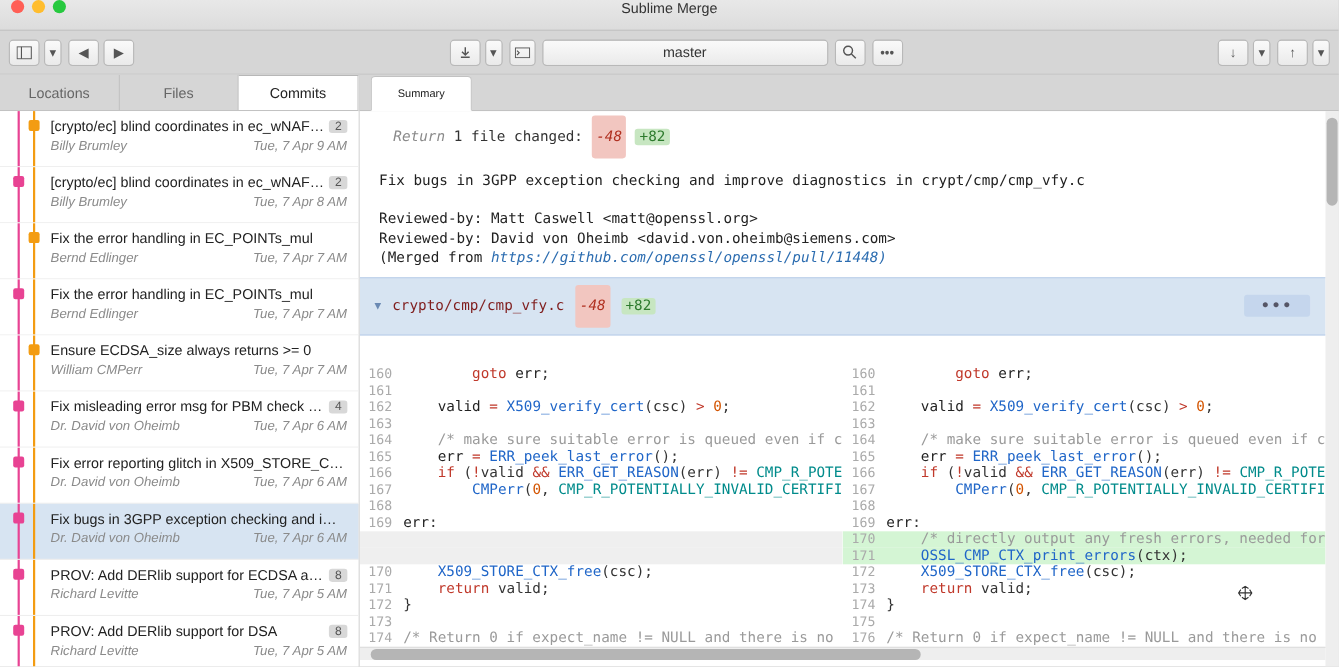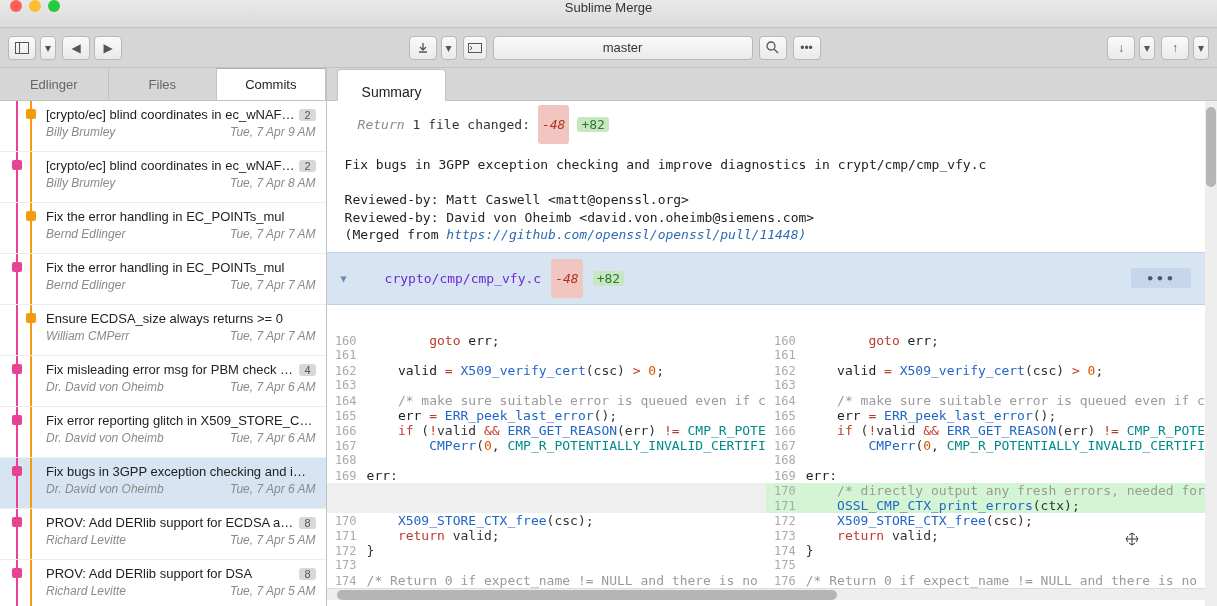--- a/index.html
+++ b/index.html
@@ -166,22 +166,22 @@
   .detail-tabs {
     display: flex;
     background: var(--bg-chrome);
     height: 33px;
     border-bottom: 1px solid var(--border);
     align-items: flex-end;
   }
   .detail-tab {
     padding: 0 24px;
     height: 32px;
-    display: flex; align-items: flex-end; justify-content: center;
-    font-size: 14px; color: #666;
+    display: flex; align-items: center; justify-content: center;
+    font-size: 10px; color: #666;
     border: 1px solid transparent;
     border-bottom: none;
   }
   .detail-tab.active {
     background: var(--bg-white);
     border: 1px solid var(--border);
     border-bottom: 1px solid var(--bg-white);
     border-radius: 4px 4px 0 0;
     color: #222;
     margin-bottom: -1px;
@@ -215,21 +215,21 @@
   .file-header {
     background: var(--file-header-bg);
     border-top: 1px solid #bcd0ea;
     border-bottom: 1px solid #bcd0ea;
     padding: 6px 14px;
     display: flex; align-items: center; gap: 10px;
     font-family: ui-monospace, Menlo, Consolas, monospace;
     font-size: 13px;
   }
   .disclosure { color: #6a89b3; font-size: 10px; }
-  .file-path { color: #6d28d9; margin-left: 28px; }
+  .file-path { color: #7f1d1d; }
   .file-header-spacer { flex: 1; }
   .file-menu-btn {
     width: 60px; height: 20px;
     background: #c5d6ed;
     border-radius: 3px;
     display: flex; align-items: center; justify-content: center;
     color: #556;
     font-weight: bold;
     letter-spacing: 2px;
   }
@@ -363,21 +363,21 @@
     <div class="toolbar-btn">↑</div>
     <div class="toolbar-btn" style="min-width:16px;">▾</div>
   </div>
 </div>
 
 <div class="main">
 
   <div class="sidebar">
     <div class="tabs">
       <div class="tab">
-          <span>Edlinger</span>
+          <span>Locations</span>
         </div>
       <div class="tab">
           <span>Files</span>
         </div>
       <div class="tab active">
           <span>Commits</span>
         </div>
     </div>
     <div class="commit-list" id="commit-list">
         <div class="commit-row">

